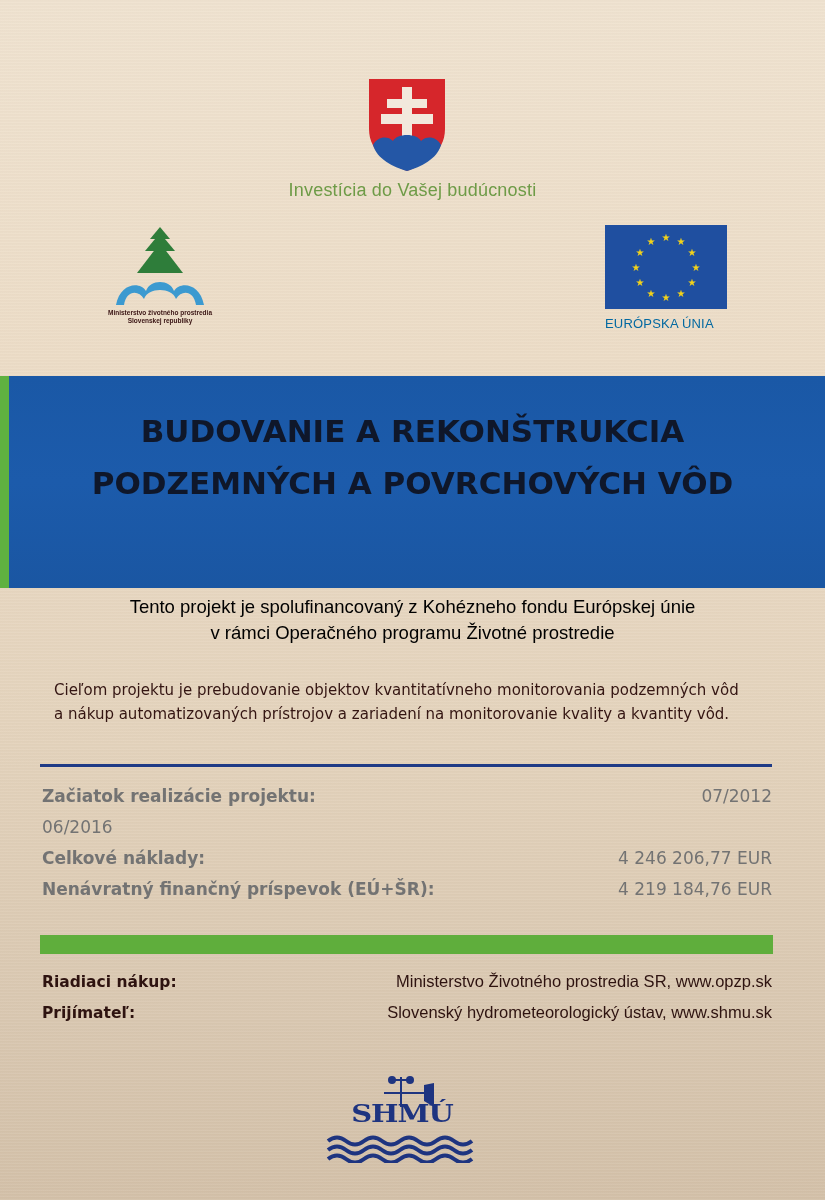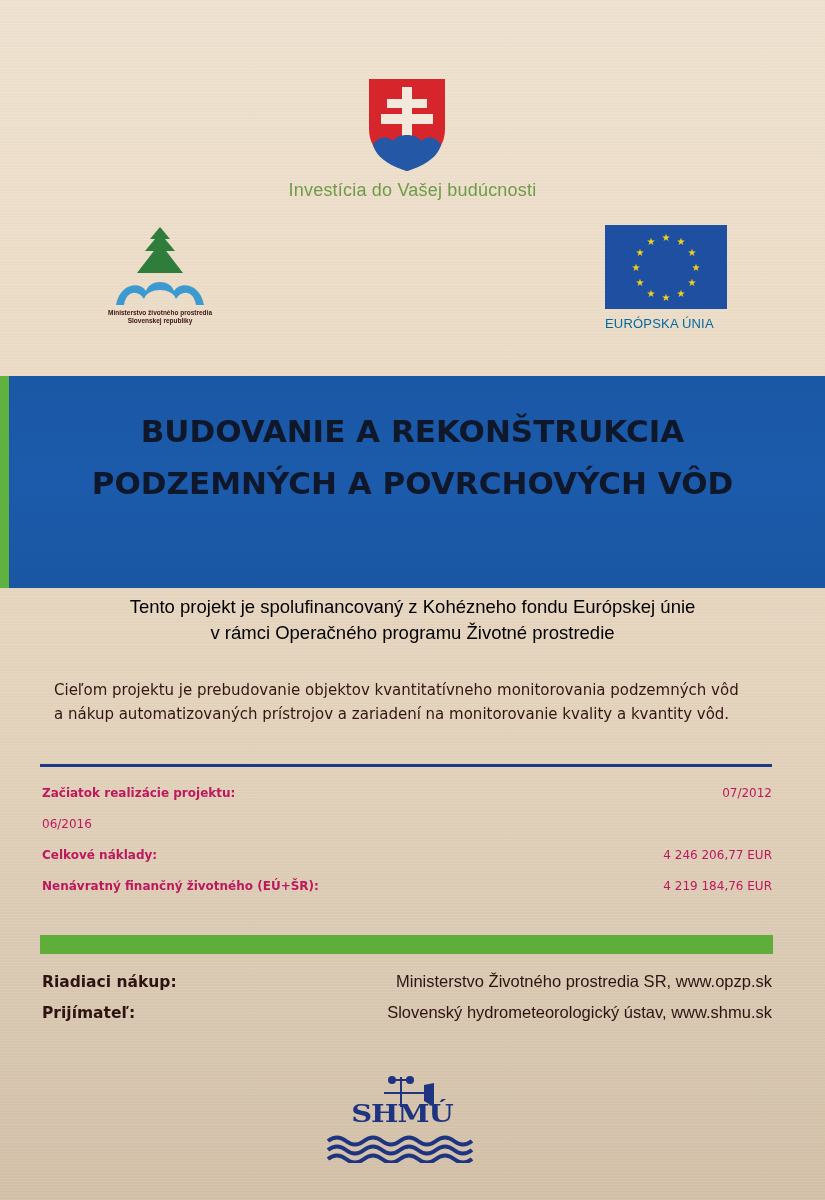--- a/index.html
+++ b/index.html
@@ -75,21 +75,21 @@
       position: absolute; left: 42px; width: 760px; top: 678px;
       font-family: "DejaVu Sans", sans-serif; font-size: 15px; line-height: 24px;
       color: #341512; white-space: nowrap; margin-left: 12px;
     }
 
     .rule-blue { position: absolute; left: 40px; top: 764px; width: 732px; height: 3px; background: #1e3a86; }
 
     .info-table { position: absolute; left: 42px; top: 786px; width: 730px; }
     .info-row {
       display: flex; justify-content: space-between; align-items: baseline;
-      height: 31px; font-size: 12px; color: #be185d;
+      height: 31px; font-size: 17px; color: #737373;
     }
     .info-row .lbl { font-family: "DejaVu Sans", sans-serif; font-weight: 700; }
     .info-row .val { font-family: "DejaVu Sans", sans-serif; }
 
     .rule-green { position: absolute; left: 40px; top: 935px; width: 733px; height: 19px; background: #5fae3c; }
 
     .org-table { position: absolute; left: 42px; top: 972px; width: 730px; }
     .org-row {
       display: flex; justify-content: space-between; align-items: baseline;
       height: 31px; font-size: 15.5px; color: #2e1310;
@@ -184,21 +184,21 @@
       <span class="val">07/2012</span>
     </div>
     <div class="info-row">
       <span class="val">06/2016</span>
     </div>
     <div class="info-row">
       <span class="lbl">Celkové náklady:</span>
       <span class="val">4 246 206,77 EUR</span>
     </div>
     <div class="info-row">
-      <span class="lbl">Nenávratný finančný životného (EÚ+ŠR):</span>
+      <span class="lbl">Nenávratný finančný príspevok (EÚ+ŠR):</span>
       <span class="val">4 219 184,76 EUR</span>
     </div>
   </div>
 
   <div class="rule-green"></div>
 
   <div class="org-table">
     <div class="org-row">
       <span class="lbl">Riadiaci nákup:</span>
       <span class="val">Ministerstvo Životného prostredia SR, www.opzp.sk</span>

